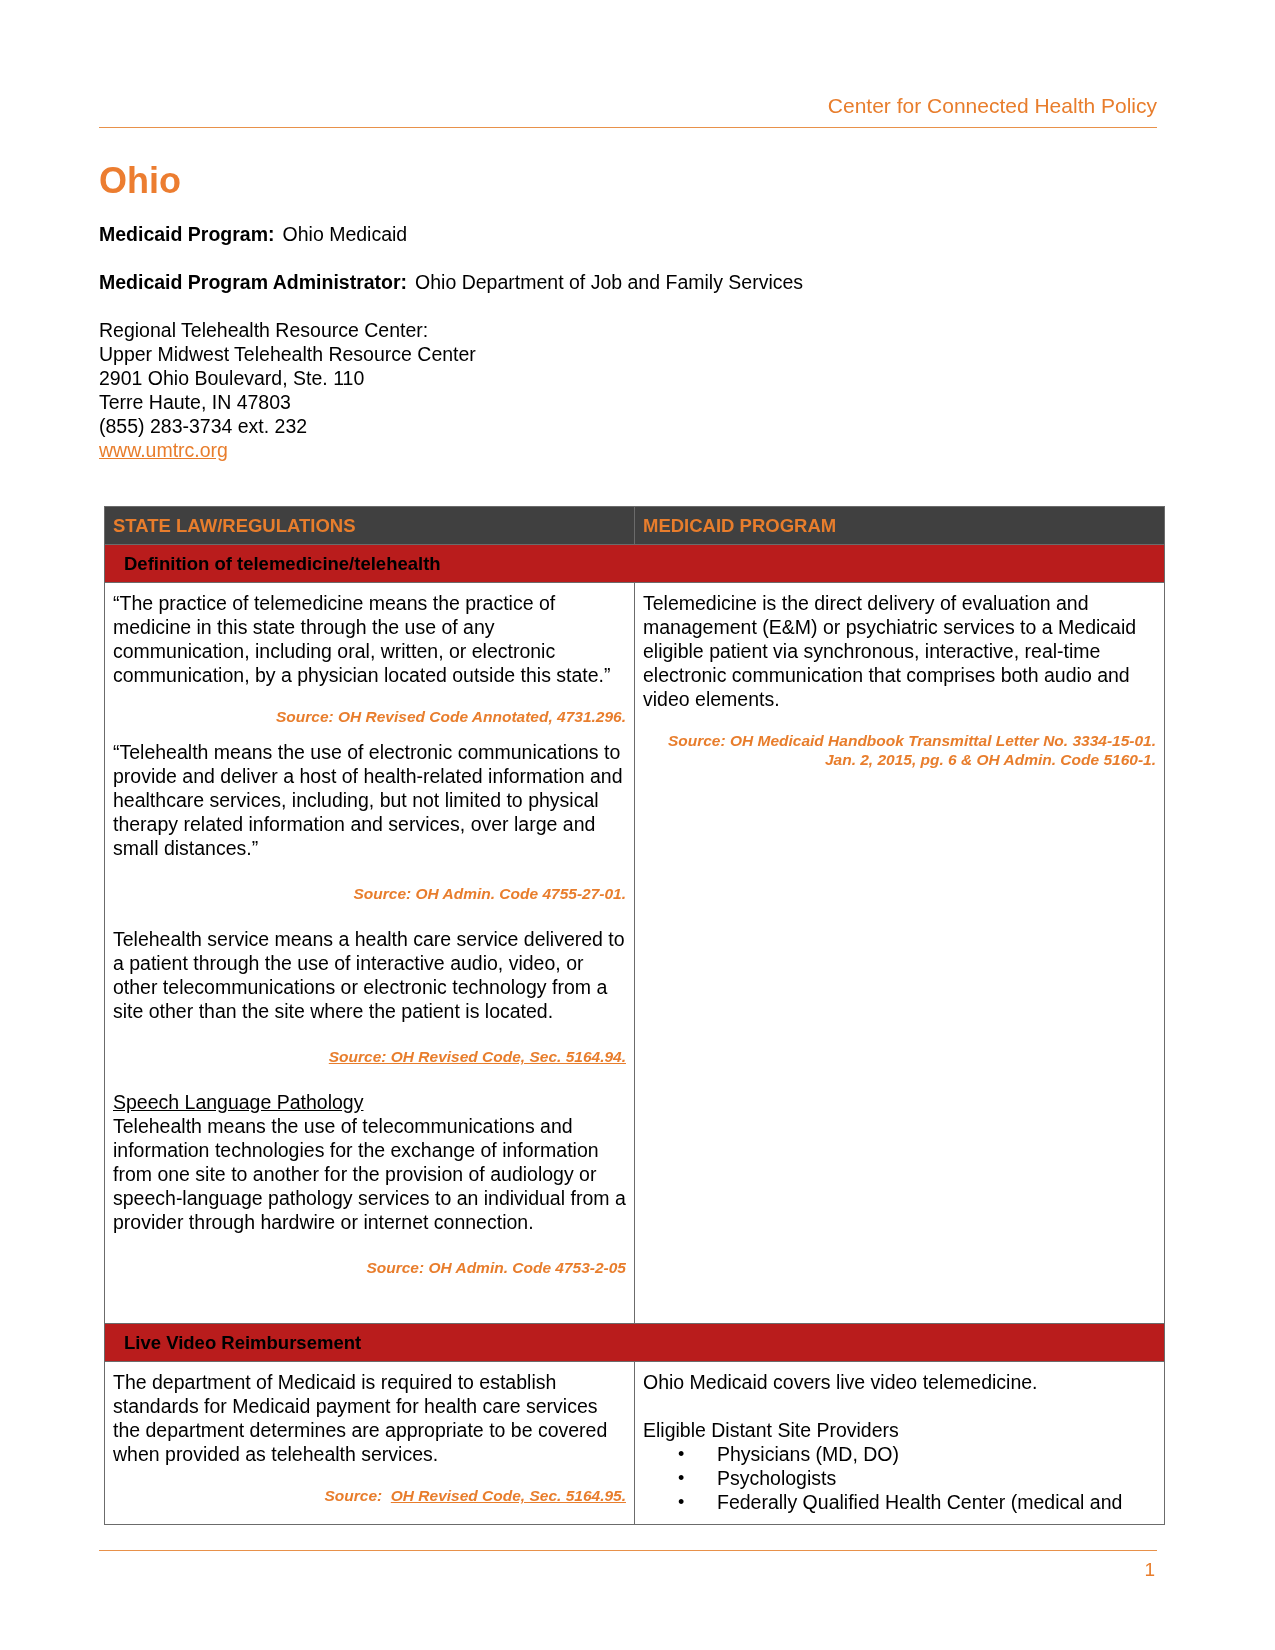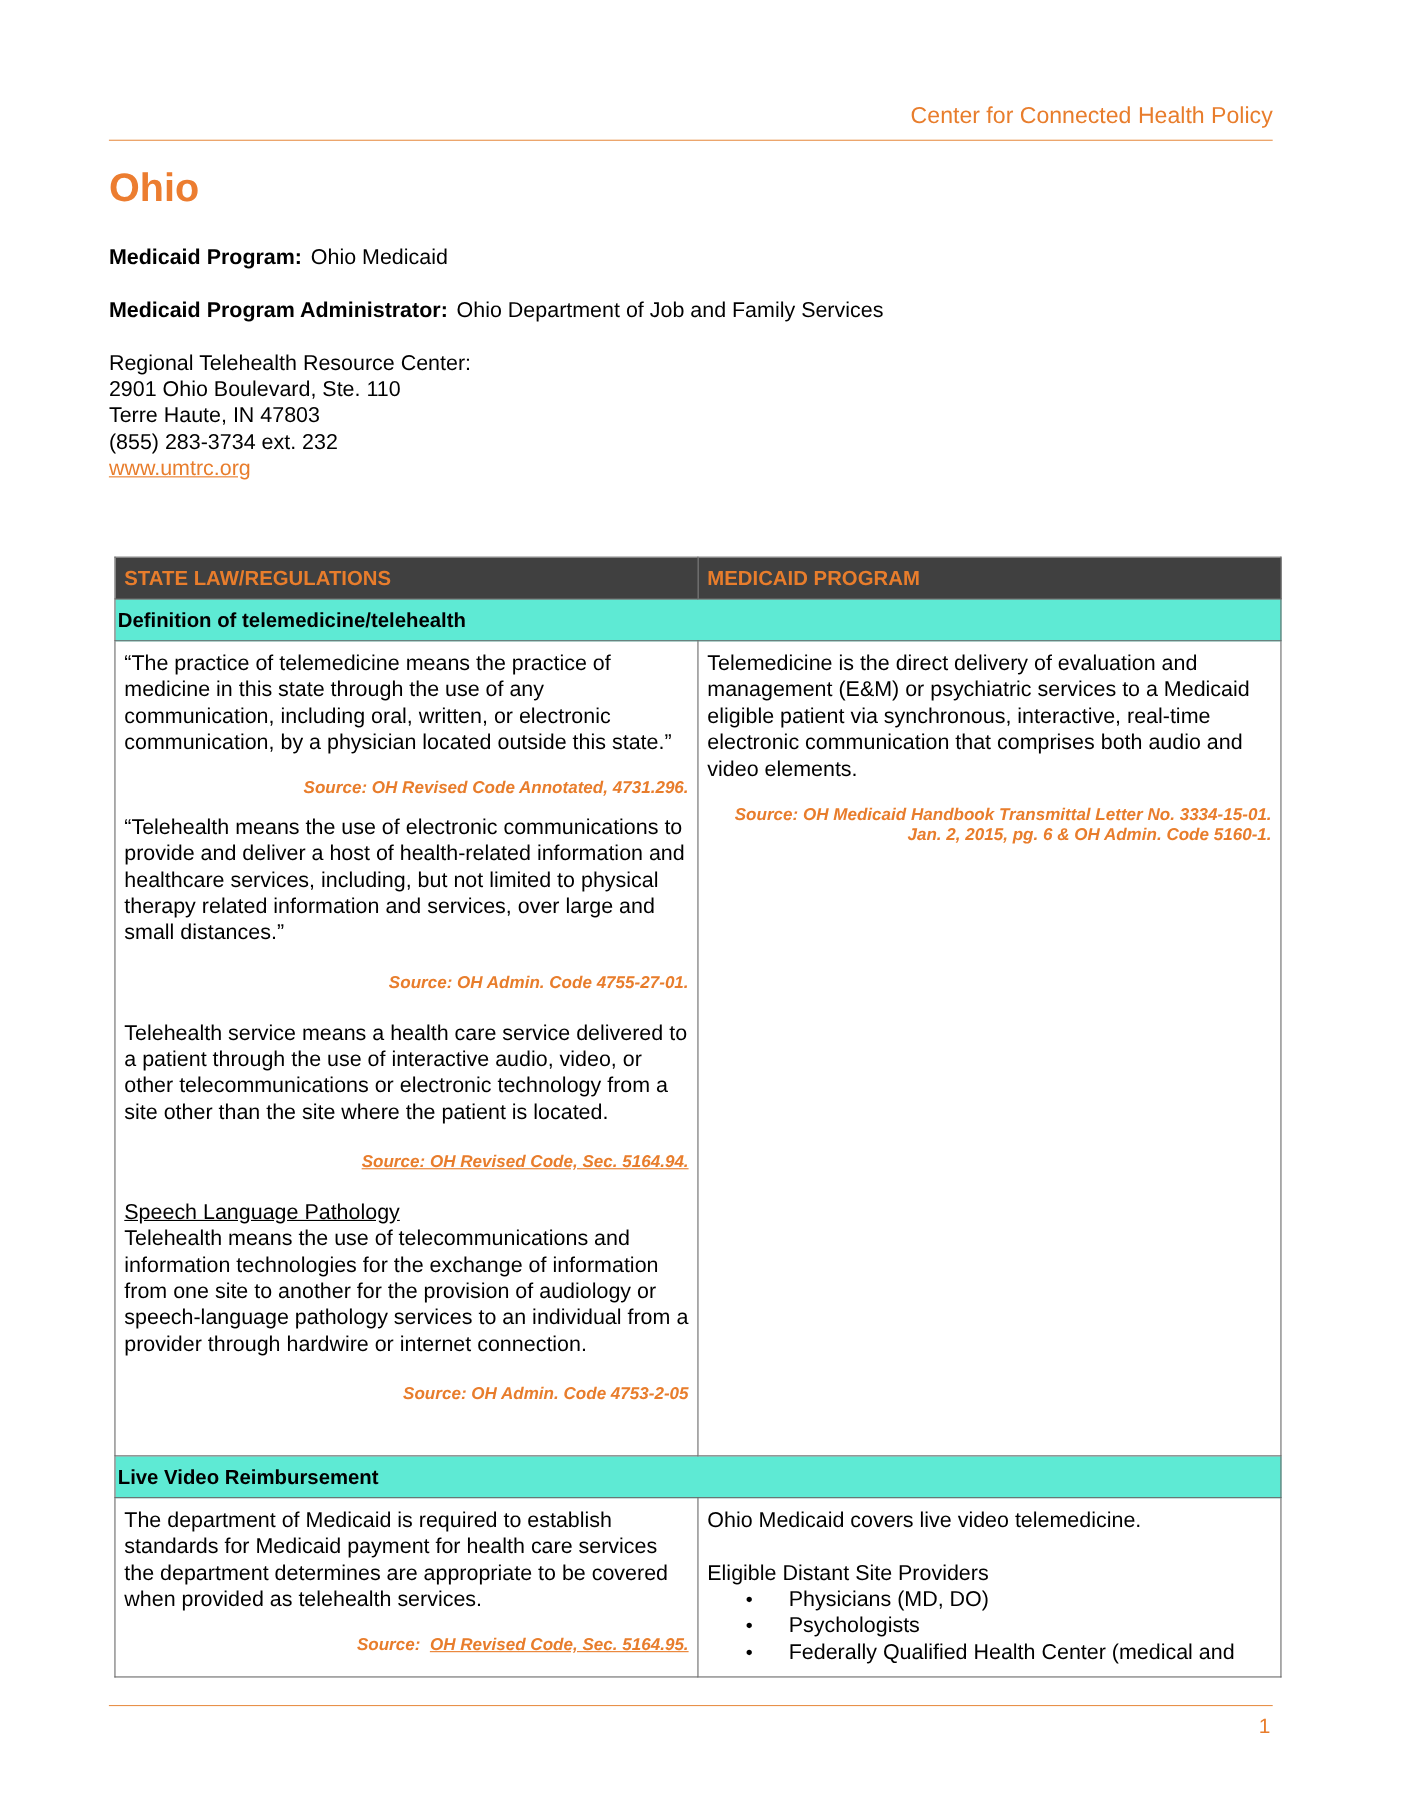--- a/index.html
+++ b/index.html
@@ -3,35 +3,35 @@
 <meta charset="utf-8">
 <style>
   html, body { margin: 0; padding: 0; background: #ffffff; }
   body { width: 1275px; height: 1650px; position: relative; overflow: hidden;
          font-family: "Liberation Sans", sans-serif; color: #000; }
   .page { position: absolute; left: 0; top: 0; width: 1275px; height: 1327px; }
 
   .running-head { position: absolute; right: 118px; top: 94px; font-size: 21px; color: #e87d2c; }
   .head-rule { position: absolute; left: 99px; right: 118px; top: 127px; height: 1px; background: #e8914a; }
 
-  .state-title { position: absolute; left: 99px; top: 150px; font-size: 36px; font-weight: bold; color: #ec7d30; }
+  .state-title { position: absolute; left: 99px; top: 160px; font-size: 36px; font-weight: bold; color: #ec7d30; }
 
   .info { position: absolute; left: 99px; font-size: 19.5px; line-height: 24px; }
   .info b { font-weight: bold; }
   .info .val { margin-left: 8px; }
   .rtrc { position: absolute; left: 99px; top: 318px; font-size: 19.5px; line-height: 24px; }
   .rtrc .lbl { font-weight: normal; }
   .link { color: #e87d2c; text-decoration: underline; }
 
   table.policy { position: absolute; left: 104px; top: 506px; width: 1060px; border-collapse: collapse;
                  table-layout: fixed; }
   table.policy td, table.policy th { border: 1.5px solid #6b6b6b; vertical-align: top; padding: 0; }
   .col-head { background: #404040; color: #e87d2c; font-weight: bold; font-size: 18.5px; text-align: left;
               height: 37px; padding: 0 8px !important; vertical-align: middle !important; }
-  .sec-head { background: #5eead4; font-weight: bold; font-size: 18.5px; height: 37px; padding: 0 2px !important;
+  .sec-head { background: #b91c1c; font-weight: bold; font-size: 18.5px; height: 37px; padding: 0 19px !important;
               vertical-align: middle !important; }
   .cell { padding: 8px 8px 10px 8px !important; font-size: 19.5px; line-height: 24px; }
   .cell p { margin: 0; }
   .src { color: #e87d2c; font-style: italic; font-weight: bold; font-size: 15.5px; line-height: 19px; text-align: right; }
   .src-u { text-decoration: underline; }
   .gap-s { height: 20px; }
   .gap-m { height: 24px; }
   .ul { text-decoration: underline; }
   ul.prov { margin: 0; padding-left: 74px; list-style: none; }
   ul.prov li { position: relative; }
@@ -53,20 +53,21 @@
   <div class="info" style="top:222px;">
     <b>Medicaid Program:</b><span class="val">Ohio Medicaid</span>
   </div>
 
   <div class="info" style="top:270px;">
     <b>Medicaid Program Administrator:</b><span class="val">Ohio Department of Job and Family Services</span>
   </div>
 
   <div class="rtrc">
     <div class="lbl">Regional Telehealth Resource Center:</div>
+    <div>Upper Midwest Telehealth Resource Center</div>
     <div>2901 Ohio Boulevard, Ste. 110</div>
     <div>Terre Haute, IN 47803</div>
     <div>(855) 283-3734 ext. 232</div>
     <div><span class="link">www.umtrc.org</span></div>
   </div>
 
   <table class="policy">
     <colgroup>
         <col style="width:530px">
         <col style="width:530px">

